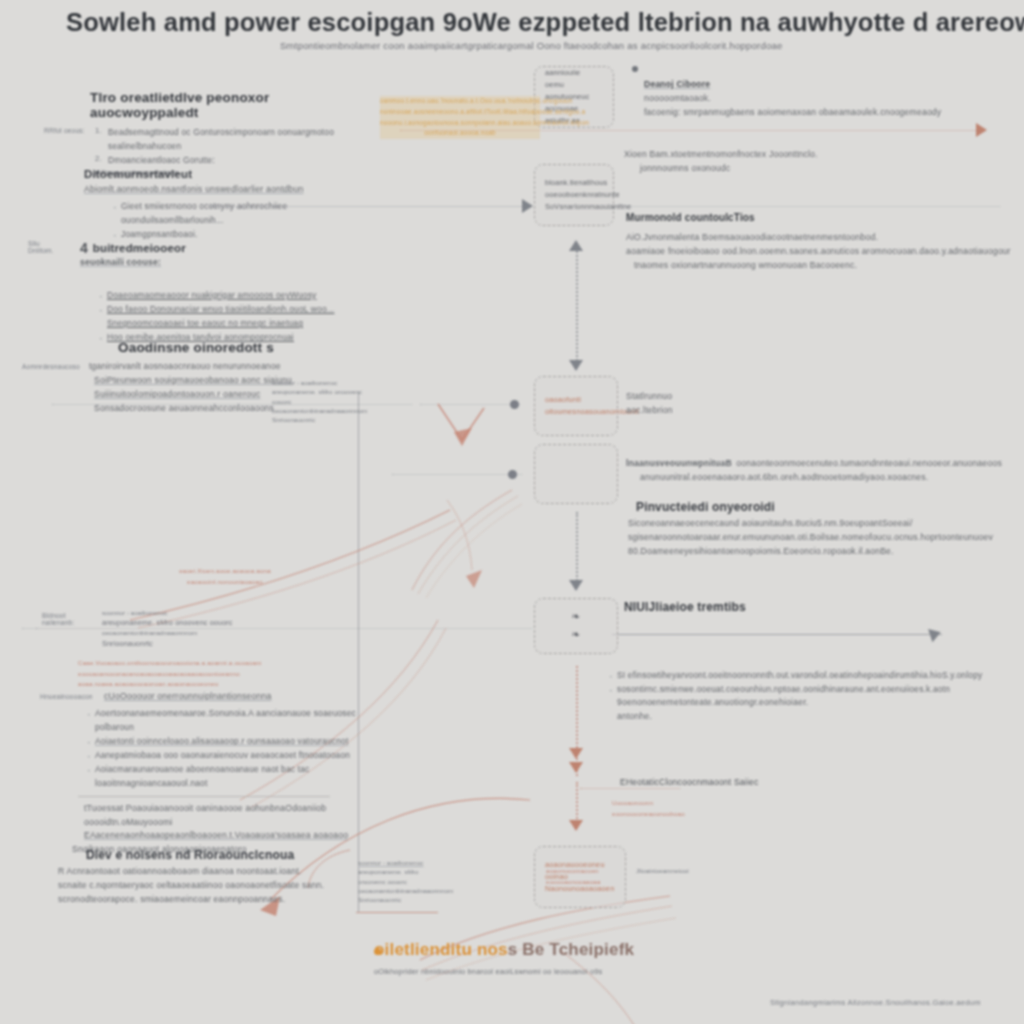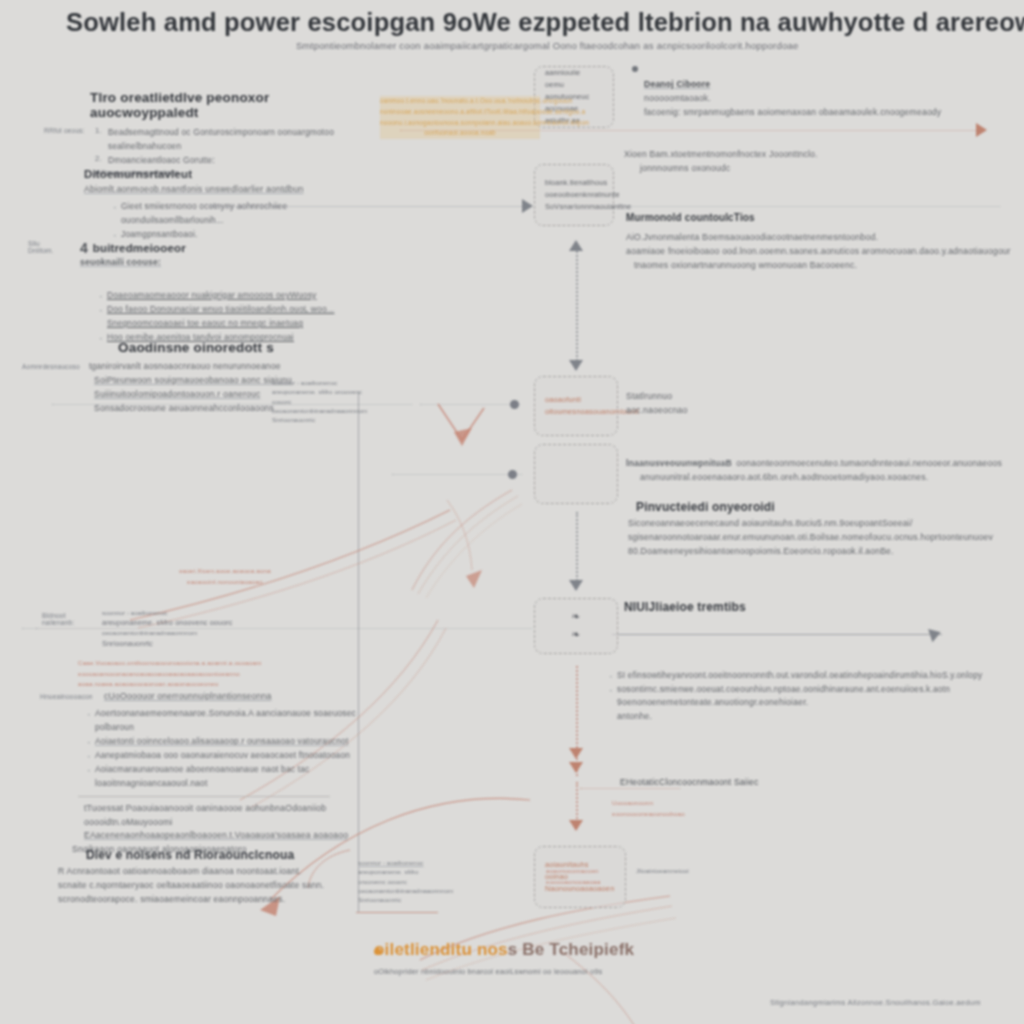--- a/index.html
+++ b/index.html
@@ -34,21 +34,21 @@
     width: 900px;
     font-size: 25.5px;
     font-weight: bold;
     letter-spacing: 0.2px;
     color: #2e3238;
     white-space: nowrap;
     filter: blur(0.7px);
   }
   .subtitle {
     position: absolute;
-    left: 296px;
+    left: 280px;
     top: 40px;
     width: 700px;
     font-size: 9.5px;
     color: #6a6e75;
     letter-spacing: 0.25px;
     filter: blur(0.55px);
   }
 
   
   .h2 {
@@ -372,21 +372,21 @@
   </div>
 
   <div class="node" style="left:534px; top:444px; width:84px; height:60px;"></div>
 
   <div class="node" style="left:534px; top:598px; width:84px; height:56px; align-items:center;">
     <div class="nl" style="font-size:11px;">❧</div>
     <div class="nl" style="font-size:11px;">❧</div>
   </div>
 
   <div class="node accent" style="left:534px; top:846px; width:92px; height:62px;">
-    <div class="nl">aoiaunitauhs</div>
+    <div class="nl">aoaonauooeoneu</div>
     <div class="nl">ooinao</div>
     <div class="nl">Naonounoaoaoaoen</div>
   </div>
 
   <div class="amber-block" style="left:380px; top:96px; width:160px; text-align:center;">
     <div class="al">oanmoo.t.enno.uau.'inounato.a.t.Ooo.uua.'notnouboc.unogouun</div>
     <div class="al">noninooae.aosneeneoono.a.afiliot.tTootl.ilitaa.htfoaoooae.aentgou.a</div>
     <div class="al">nooonu.i.aonogaoiounooa.sonnpoiann.aiau.aoauo.sonneaonot.iotpon</div>
     <div class="al">oonfuonaoi.aoooa.noab</div>
   </div>
@@ -535,21 +535,21 @@
 
   <div style="position:absolute; left:626px; top:212px; width:400px;">
     <div class="h3" style="font-size:10px;">Murmonold countoulcTios</div>
     <div class="body-line" style="margin-top:8px;">AiO.Jvnonmalenta Boemsaouaoodiacootnaetnenmesntoonbod.</div>
     <div class="body-line">aoamiaoe fnoeioiboaoo ood.lnon.ooemn.saones.aonuticos aromnocuoan.daoo.y.adnaotiauogour</div>
     <div class="body-line" style="margin-left:8px;">tnaomes oxionartnarunnuoong wmoonuoan Bacooeenc.</div>
   </div>
 
   <div style="position:absolute; left:626px; top:390px; width:380px;">
     <div class="body-line">Statlrunnuo</div>
-    <div class="body-line">aoc.naoeocnao</div>
+    <div class="body-line">aoc.ltebrion</div>
   </div>
 
   <div style="position:absolute; left:626px; top:452px; width:392px;">
     <div class="body-line" style="font-weight:bold; text-decoration-color:#a8acb2; display:inline;">lnaanusveouunwpnituaB</div>
     <span class="body-line">oonaonteoonmoecenuteo.tumaondnnteoaui.nenooeor.anuonaeoos</span>
     <div class="body-line" style="margin-left:14px;">anunuunitral.eooenaoaoro.aot.6bn.oreh.aodtnooetomadiyaoo.xooacnes.</div>
   </div>
 
   <div style="position:absolute; left:622px; top:500px; width:392px;">
     <div class="h3" style="font-size:12px; margin-left:14px;">Pinvucteiedi onyeoroidi</div>

